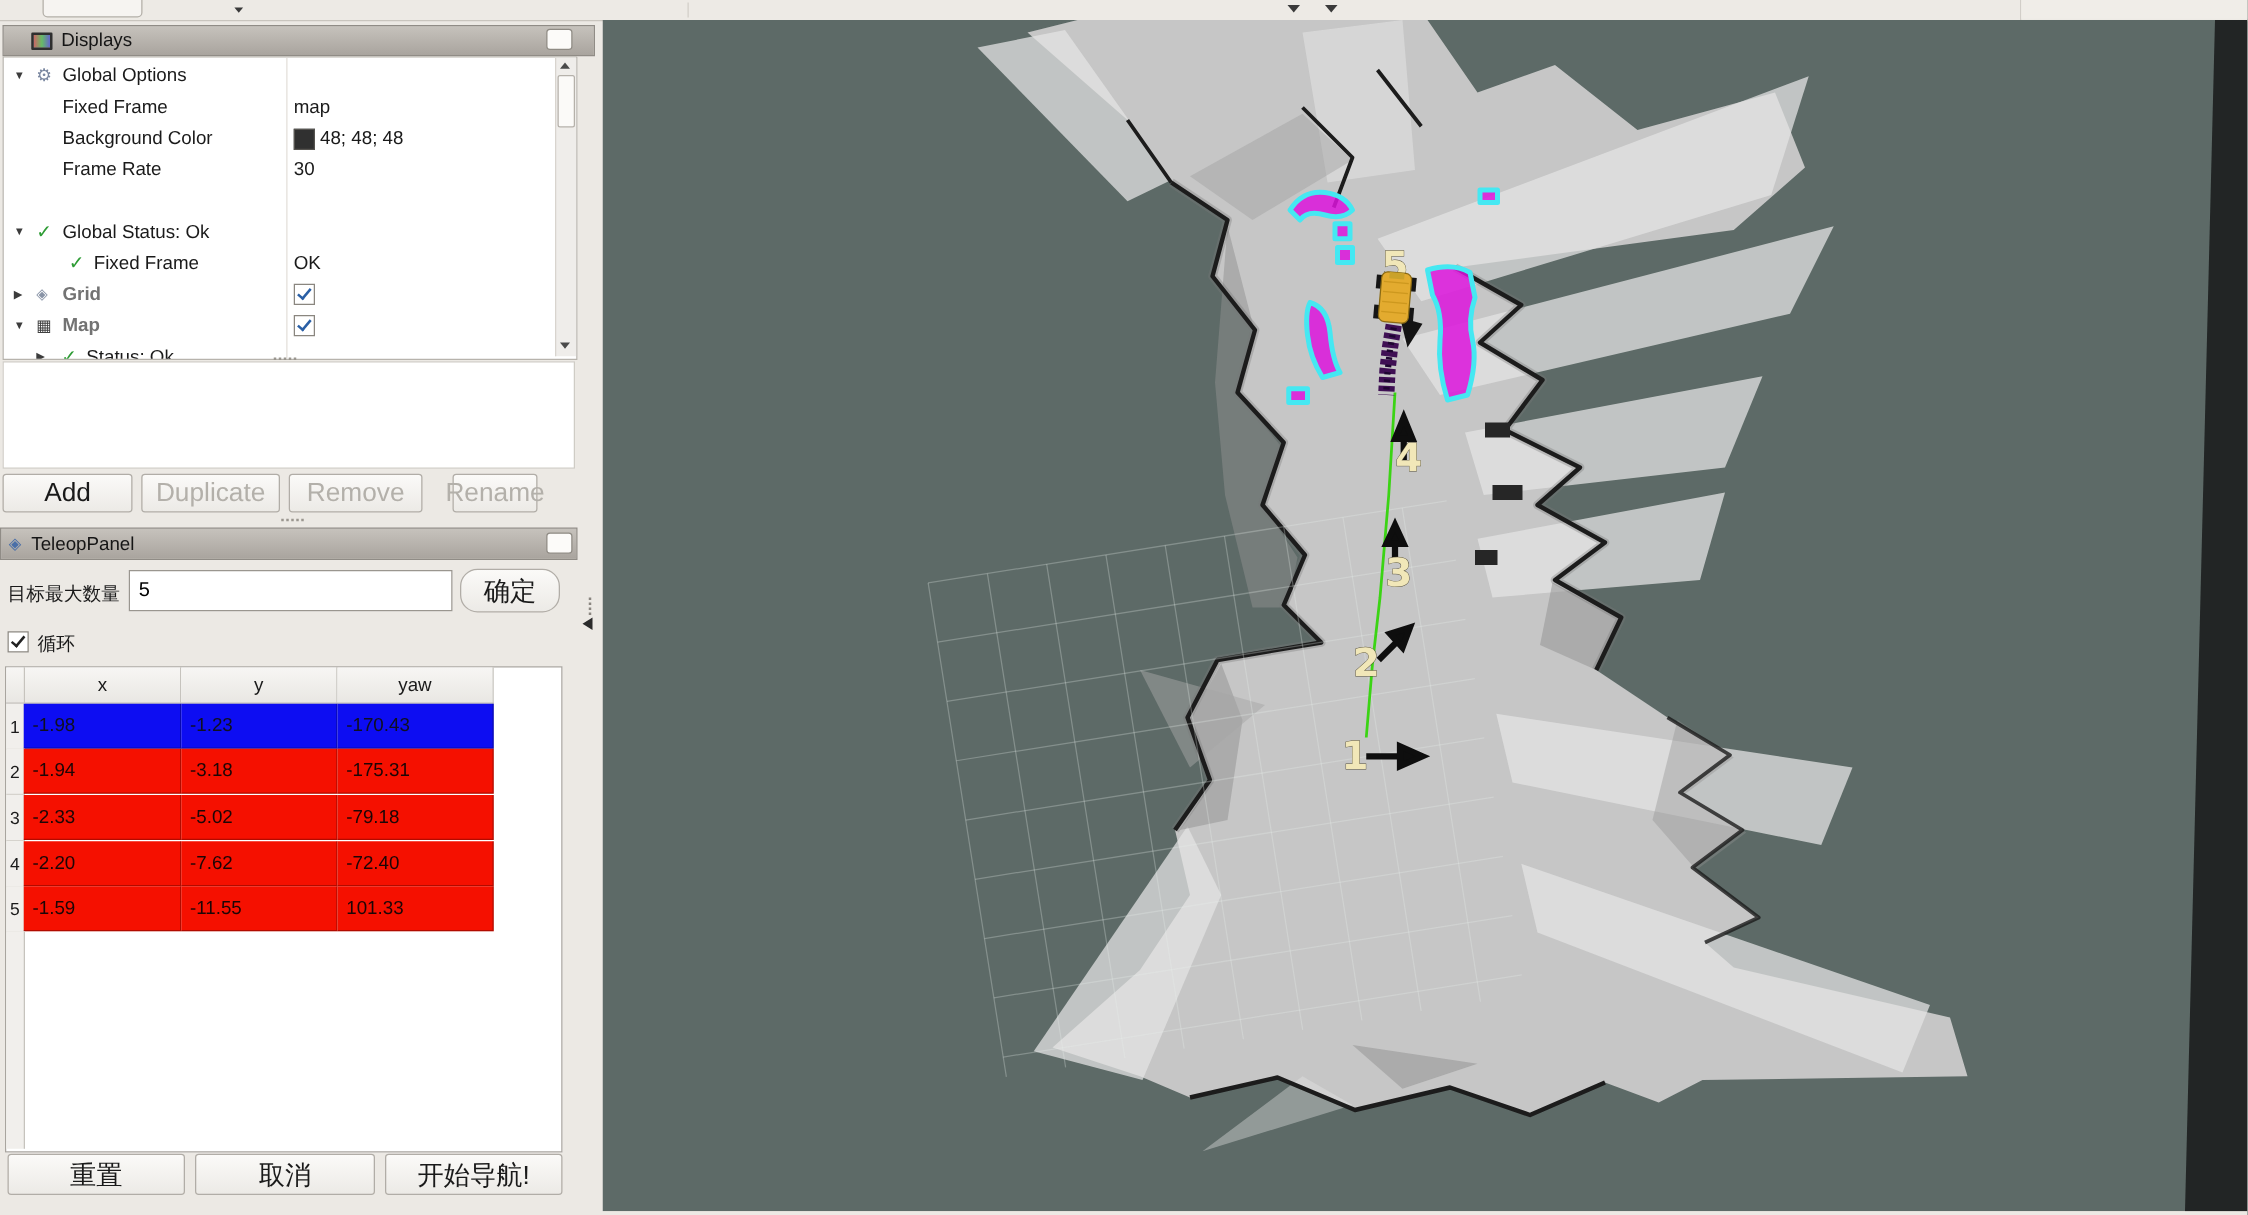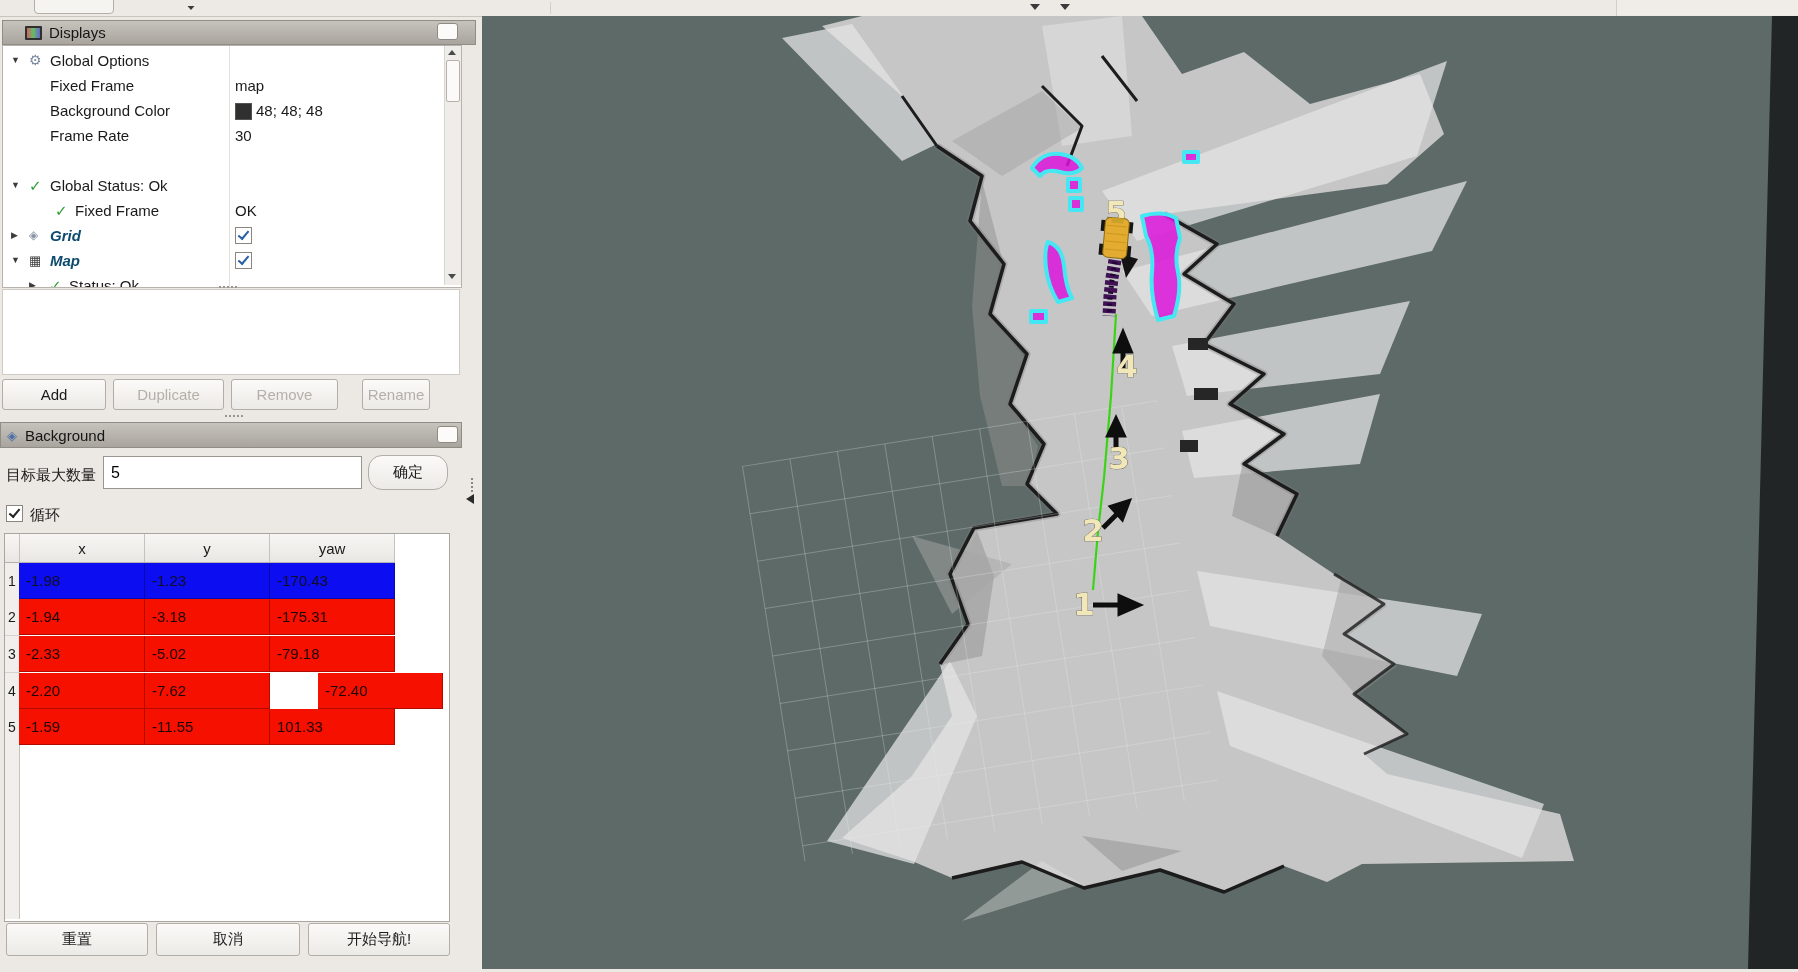--- a/index.html
+++ b/index.html
@@ -16,38 +16,38 @@
   .floatbtn{position:absolute;width:19px;height:15px;background:#fcfbf9;border:1px solid #8f8b84;border-radius:3px;}
   .mon-icon{width:13px;height:10px;border:2px solid #2f2f2f;border-radius:1px;background:linear-gradient(90deg,#c66,#6b6,#66c);margin:0 7px 0 6px;}
   .diam-icon{color:#4a6fa8;font-size:13px;margin:0 8px 0 6px;}
   
   .treebox{left:2px;top:45px;width:458px;height:241px;background:#fff;border:1px solid #b7b3ac;overflow:hidden;}
   .trow{position:absolute;left:0;width:441px;height:25px;font-size:15px;line-height:25px;}
   .trow .exp{position:absolute;font-size:9px;color:#3c3c3c;top:0;}
   .trow .ic{position:absolute;top:0;}
   .trow .lbl{position:absolute;top:0;white-space:nowrap;}
   .trow .val{position:absolute;left:232px;top:0;white-space:nowrap;}
-  .blue-link{color:#0c4a6e;font-weight:bold;font-style:italic;}
+  .blue-link{color:#737373;font-weight:bold;}
   .gear{color:#7a87a0;font-size:14px;}
   .chk-green{color:#2e9c35;font-weight:bold;font-size:15px;}
   .gridic{color:#8893a6;font-size:12px;}
   .mapic{color:#3f3f3f;font-size:13px;}
   .colsep{position:absolute;left:226px;top:0;bottom:0;width:1px;background:#e3e0da;}
   .swatch{position:absolute;left:232px;top:5px;width:15px;height:15px;background:#303030;border:1px solid #55534f;}
   .cb{position:absolute;width:15px;height:15px;background:#fff;border:1px solid #8a867f;}
   .cb .mark{position:absolute;left:2px;top:3px;width:9px;height:4px;border-left:2px solid #222;border-bottom:2px solid #222;transform:rotate(-50deg);}
   .cb.blue .mark{border-color:#2a5fa5;}
   
   .sbar{position:absolute;right:0;top:0;width:16px;height:239px;background:#efedea;border-left:1px solid #d8d4ce;}
   .sthumb{position:absolute;left:1px;top:14px;width:12px;height:40px;background:#fbfaf8;border:1px solid #b5b1aa;border-radius:2px;}
   .tri-up-s{width:0;height:0;border-left:4px solid transparent;border-right:4px solid transparent;border-bottom:5px solid #4a4a4a;}
   .tri-dn-s{width:0;height:0;border-left:4px solid transparent;border-right:4px solid transparent;border-top:5px solid #4a4a4a;}
   
   .btn{position:absolute;background:linear-gradient(#fbfaf8,#eceae6);border:1px solid #b1ada7;border-radius:3px;
-       font-size:15px;color:#1a1a1a;display:flex;align-items:center;justify-content:center;font-family:inherit;text-align:center;}
+       font-size:21px;color:#1a1a1a;display:flex;align-items:center;justify-content:center;font-family:inherit;text-align:center;}
   .btn.disabled{color:#b3b0aa;}
   .dots{border-top:2px dotted #9a968f;width:18px;height:0;}
   
   .tinput{position:absolute;border:1px solid #9a968f;background:#fff;font-size:16px;font-family:inherit;padding:0 0 0 7px;}
   
   .wtable{left:4px;top:533px;width:444px;height:387px;background:#fff;border:1px solid #a9a59f;}
   .thead{position:absolute;top:0;height:28px;background:linear-gradient(#f7f6f4,#e9e7e3);border-right:1px solid #c6c3bd;border-bottom:1px solid #b5b2ac;
          font-size:15px;display:flex;align-items:center;justify-content:center;}
   .rnum{position:absolute;left:0;width:14px;height:36px;background:#f1efec;border-right:1px solid #c6c3bd;border-bottom:1px solid #d6d3cd;
         font-size:14px;display:flex;align-items:center;justify-content:center;}
@@ -142,21 +142,21 @@
 
 <button class="btn" style="left:2px;top:379px;width:104px;height:31px;">Add</button>
 <button class="btn disabled" style="left:113px;top:379px;width:111px;height:31px;">Duplicate</button>
 <button class="btn disabled" style="left:231px;top:379px;width:107px;height:31px;">Remove</button>
 <button class="btn disabled" style="left:362px;top:379px;width:68px;height:31px;">Rename</button>
 
 <div class="abs dots" style="left:225px;top:415px;"></div>
 
 <div class="abs titlebar" style="left:0;top:422px;width:460px;height:24px;">
   <span class="diam-icon">◈</span>
-  <span>Background</span>
+  <span>TeleopPanel</span>
 </div>
 <div class="abs floatbtn" style="left:437px;top:426px;"></div>
 
 <span class="abs" style="left:6px;top:466px;font-size:15px;">目标最大数量</span>
 <input class="tinput" style="left: 103px; top: 456px; width: 250px; height: 31px;" value="5">
 <button class="btn" style="left:368px;top:455px;width:80px;height:35px;border-radius:14px;">确定</button>
 
 <span class="cb" style="left:6px;top:505px;">
     <span class="mark"></span>
   </span>
@@ -183,21 +183,21 @@
   <div class="row-red">
     <div class="rnum" style="top:102px;">3</div>
     <div class="cell" style="left:14px;top:102px;width:126px;">-2.33</div>
     <div class="cell" style="left:140px;top:102px;width:125px;">-5.02</div>
     <div class="cell" style="left:265px;top:102px;width:125px;">-79.18</div>
   </div>
   <div class="row-red">
     <div class="rnum" style="top:139px;">4</div>
     <div class="cell" style="left:14px;top:139px;width:126px;">-2.20</div>
     <div class="cell" style="left:140px;top:139px;width:125px;">-7.62</div>
-    <div class="cell" style="left:265px;top:139px;width:125px;margin-left:48px;">-72.40</div>
+    <div class="cell" style="left:265px;top:139px;width:125px;">-72.40</div>
   </div>
   <div class="row-red">
     <div class="rnum" style="top:175px;">5</div>
     <div class="cell" style="left:14px;top:175px;width:126px;">-1.59</div>
     <div class="cell" style="left:140px;top:175px;width:125px;">-11.55</div>
     <div class="cell" style="left:265px;top:175px;width:125px;">101.33</div>
   </div>
   <div class="leftstrip"></div>
 </div>
 

